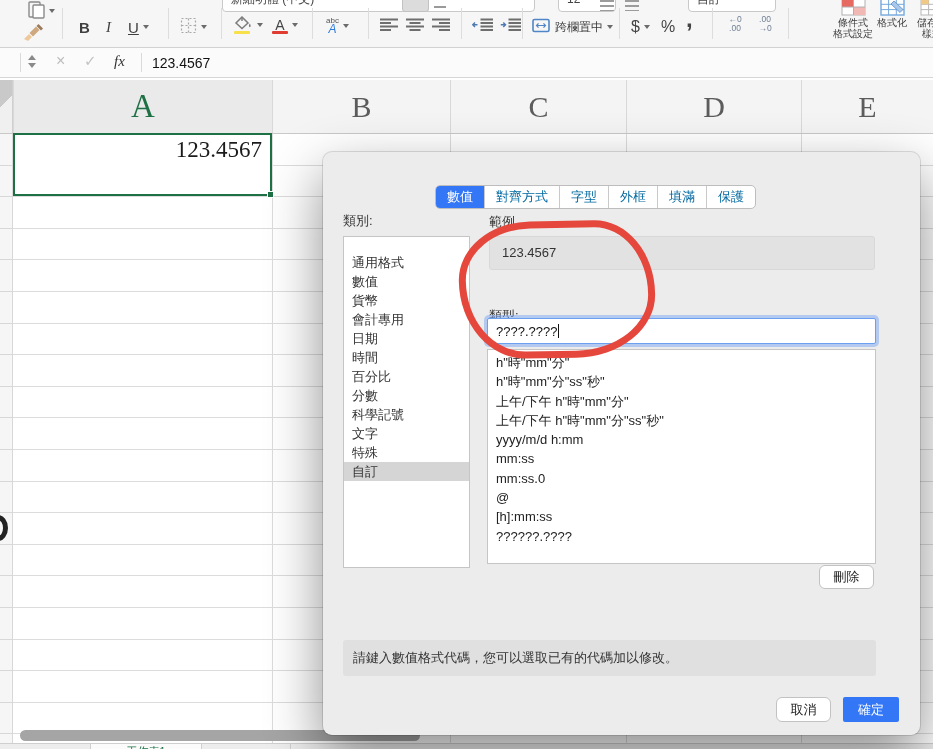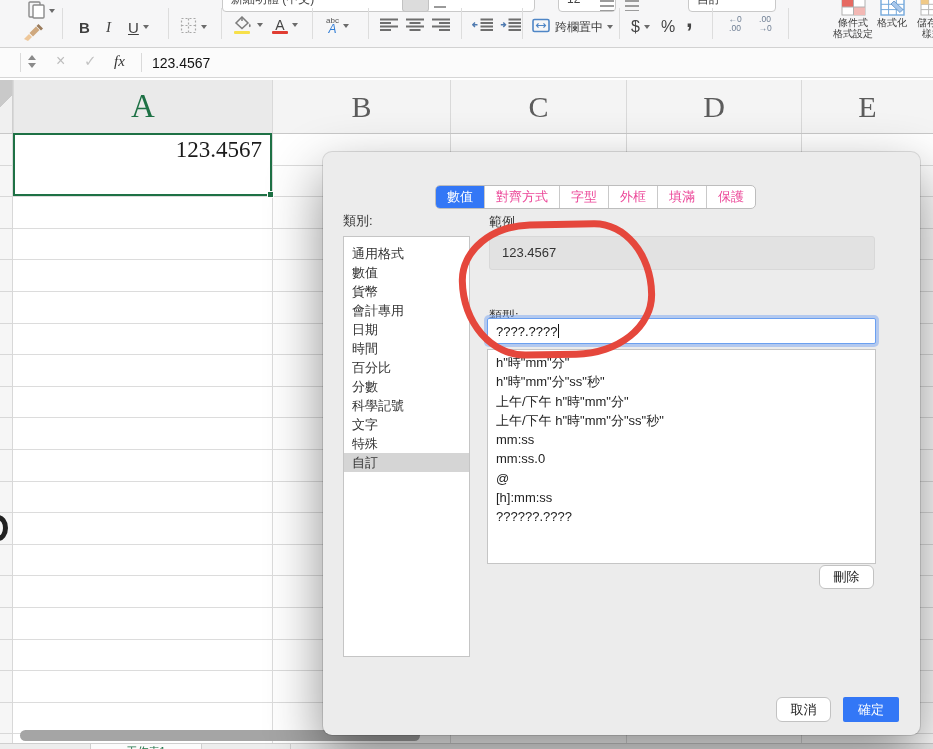--- a/index.html
+++ b/index.html
@@ -70,26 +70,26 @@
   .artifact{position:absolute;left:-12px;top:437px;width:20px;height:26px;border:5px solid #222;border-radius:50%;box-sizing:border-box;}
 
   
   #dialog{position:absolute;left:323px;top:152px;width:597px;height:583px;background:#ececec;border-radius:9px;
           box-shadow:0 22px 55px rgba(0,0,0,.45),0 0 0 1px rgba(0,0,0,.12);font-size:13px;color:#333;z-index:10;}
   .dlg-title{position:absolute;left:0;top:0;width:100%;height:26px;background:linear-gradient(#f5f5f5,#e8e8e8);
              border-bottom:1px solid #d0d0d0;border-radius:9px 9px 0 0;text-align:center;line-height:26px;
              font-weight:bold;color:#3a3a3a;box-sizing:border-box;}
   .tabs{position:absolute;left:112px;top:33px;height:22px;display:flex;background:#fff;border:1px solid #bdbdbd;
         border-radius:5px;overflow:hidden;}
-  .tab{padding:0 11px;line-height:22px;font-size:13px;color:#ec4899;border-right:1px solid #c9c9c9;white-space:nowrap;}
+  .tab{padding:0 11px;line-height:22px;font-size:13px;color:#0369a1;border-right:1px solid #c9c9c9;white-space:nowrap;}
   .tab:last-of-type{border-right:none;}
   .tab.selected{background:#3377f6;color:#fff;}
   .dlg-lbl{position:absolute;font-size:13px;color:#333;}
-  .catlist{position:absolute;left:20px;top:84px;width:127px;height:421px;background:#fff;border:1px solid #c5c5c5;
-           box-sizing:border-box;padding-top:7px;overflow:hidden;}
+  .catlist{position:absolute;left:20px;top:84px;width:127px;height:332px;background:#fff;border:1px solid #c5c5c5;
+           box-sizing:border-box;padding-top:16px;overflow:hidden;}
   .cat{height:19px;line-height:19px;padding-left:8px;font-size:13px;white-space:nowrap;}
   .cat.selected{background:#d5d5d5;}
   .samplebox{position:absolute;left:166px;top:84px;width:386px;height:34px;background:#e2e2e2;border:1px solid #d8d8d8;
              border-radius:3px;box-sizing:border-box;line-height:32px;padding-left:12px;color:#333;}
   .typeinput{position:absolute;left:164px;top:166px;width:389px;height:26px;background:#fff;border:1px solid #6ba0f0;
              box-shadow:0 0 0 3px rgba(110,160,245,.45);border-radius:2px;box-sizing:border-box;display:flex;
              align-items:center;padding-left:8px;font-size:13px;color:#111;}
   .caret{width:1px;height:14px;background:#111;margin-left:1px;}
   .fmtlist{position:absolute;left:164px;top:197px;width:389px;height:215px;background:#fff;border:1px solid #c5c5c5;
            box-sizing:border-box;padding-top:3px;overflow:hidden;}
@@ -374,26 +374,28 @@
       <span>????.????</span>
       <span class="caret"></span>
     </div>
 
     <div class="fmtlist">
 
     <div class="fmtitem">h"時"mm"分"</div>
         <div class="fmtitem">h"時"mm"分"ss"秒"</div>
         <div class="fmtitem">上午/下午 h"時"mm"分"</div>
         <div class="fmtitem">上午/下午 h"時"mm"分"ss"秒"</div>
+        <div class="fmtitem">yyyy/m/d h:mm</div>
         <div class="fmtitem">mm:ss</div>
         <div class="fmtitem">mm:ss.0</div>
         <div class="fmtitem">@</div>
         <div class="fmtitem">[h]:mm:ss</div>
         <div class="fmtitem">??????.????</div>
       </div>
 
     <div class="btn delbtn">刪除</div>
+    <div class="helpbox">請鍵入數值格式代碼，您可以選取已有的代碼加以修改。</div>
     <div class="btn cancelbtn">取消</div>
     <div class="okbtn">確定</div>
   </div>
 
   <div id="red-annotation"></div>
 </div>
 
 </body></html>

